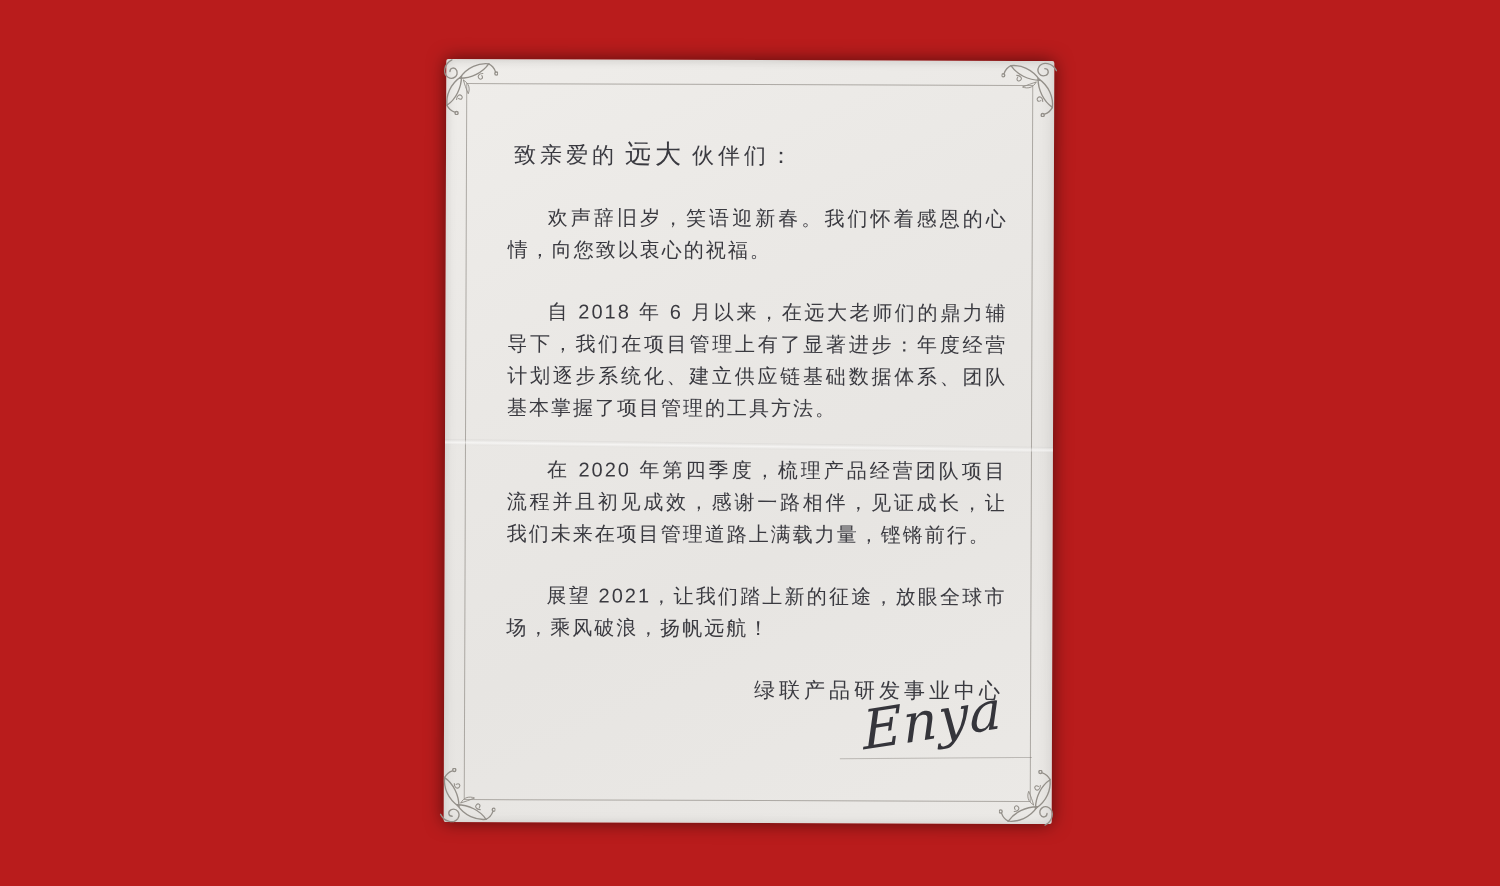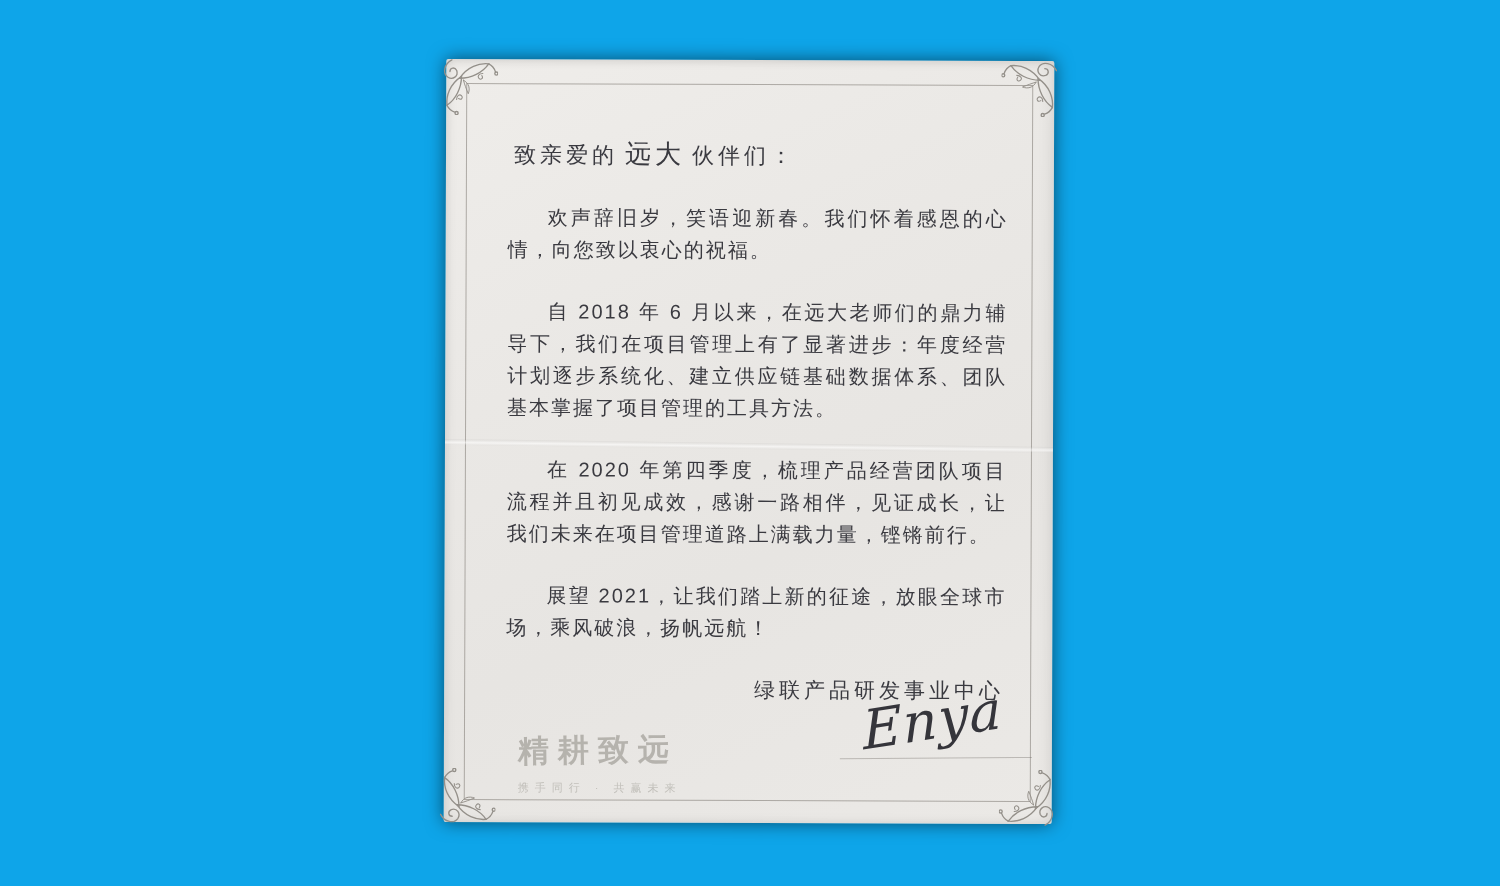--- a/index.html
+++ b/index.html
@@ -1,17 +1,17 @@
 <!DOCTYPE html>
 <html><head>
 <meta charset="utf-8">
 <style>
   html,body{margin:0;padding:0;background:#000;}
   .stage{
-    position:relative;width:1500px;height:886px;background:#0ea5e9;overflow:hidden;
+    position:relative;width:1500px;height:886px;background:#b91c1c;overflow:hidden;
     font-family:"Liberation Sans",sans-serif;
   }
   
   .paper{
     position:absolute;left:445px;top:60px;width:608px;height:763px;margin:0;
     background:linear-gradient(155deg,#efedea 0%,#eae8e5 35%,#e7e5e2 62%,#ebe9e6 100%);
     border-radius:2px;
     transform:rotate(0.2deg);
     box-shadow:inset -5px 0 14px rgba(0,0,0,0.06),
                inset 4px 0 10px rgba(0,0,0,0.05),
@@ -108,20 +108,16 @@
       <p class="para">欢声辞旧岁，笑语迎新春。我们怀着感恩的心情，向您致以衷心的祝福。</p>
       <p class="para">自 2018 年 6 月以来，在远大老师们的鼎力辅导下，我们在项目管理上有了显著进步：年度经营计划逐步系统化、建立供应链基础数据体系、团队基本掌握了项目管理的工具方法。</p>
       <p class="para">在 2020 年第四季度，梳理产品经营团队项目流程并且初见成效，感谢一路相伴，见证成长，让我们未来在项目管理道路上满载力量，铿锵前行。</p>
       <p class="para">展望 2021，让我们踏上新的征途，放眼全球市场，乘风破浪，扬帆远航！</p>
       <p class="signoff">绿联产品研发事业中心</p>
     </div>
 
     <div class="signature">Enya</div>
     <div class="sig-line"></div>
 
-    <div class="watermark">
-      <div class="wm-title">精耕致远</div>
-      <div class="wm-slogan">携手同行 · 共赢未来</div>
-    </div>
 
     <div class="crease"></div>
   </figure>
 </div>
 
 </body></html>

